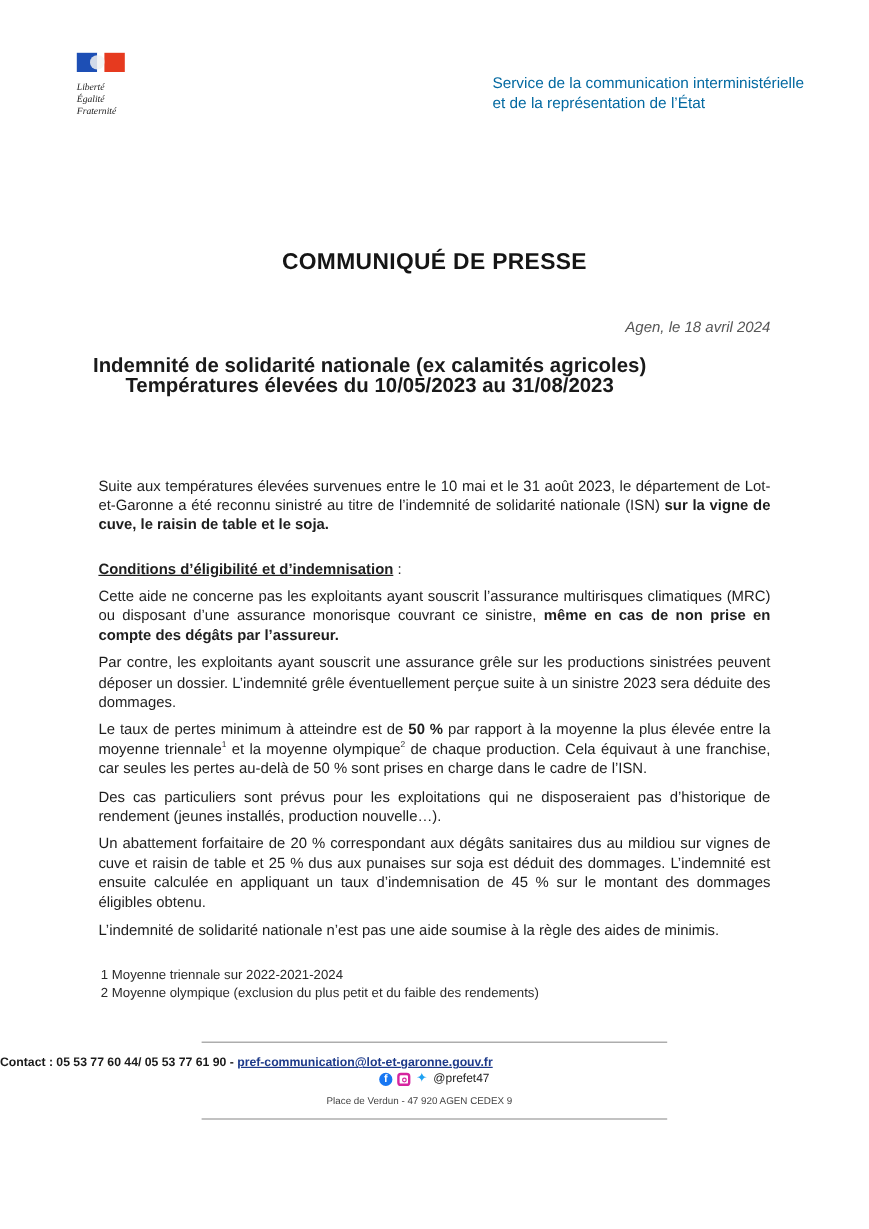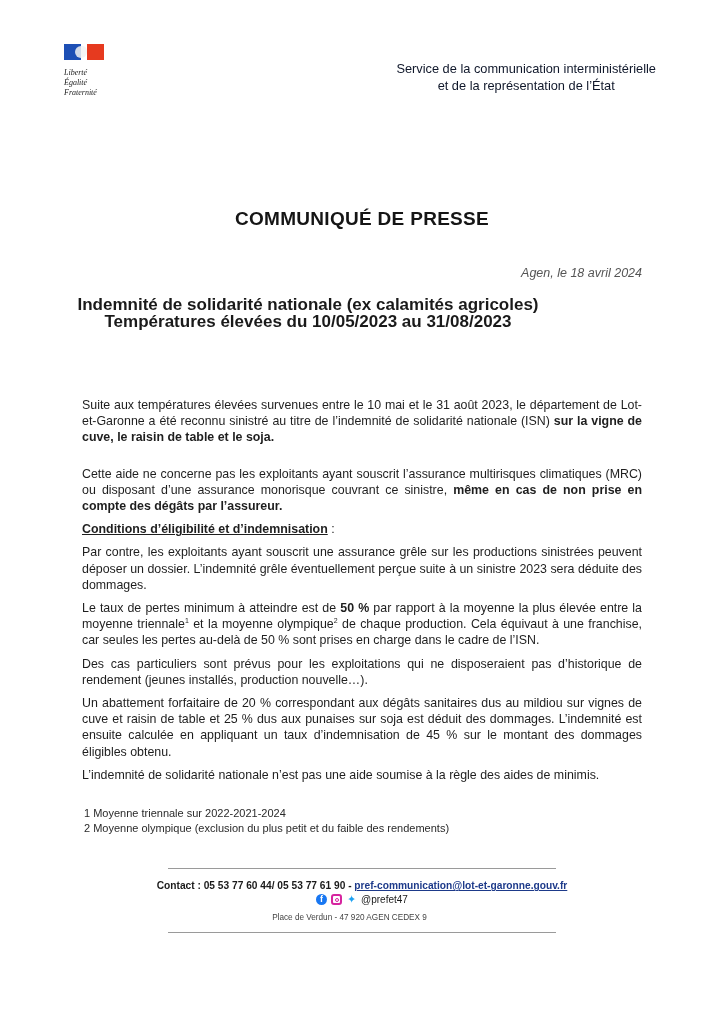--- a/index.html
+++ b/index.html
@@ -13,22 +13,22 @@
     .flag .blue { width: 17px; height: 16px; background: #1d4fb5; }
     .flag .gap { width: 6px; height: 16px; background: #fff; }
     .flag .red { width: 17px; height: 16px; background: #e63a1f; }
     .flag .marianne { position: absolute; left: 11px; top: 2px; width: 12px; height: 12px;
       border-radius: 50% 40% 50% 50%; background: #f2f2f2; opacity: 0.85; }
     .logo-title { margin-top: 8px; font-family: "Liberation Sans", sans-serif; font-weight: bold;
       font-size: 16.5px; line-height: 17px; color: #111; letter-spacing: 0.1px; }
     .motto { margin-top: 3px; font-family: "Liberation Serif", serif; font-style: italic;
       font-size: 8px; line-height: 10px; color: #222; }
 
-    .service { position: absolute; right: 68px; top: 60px; text-align: center;
-      font-family: "Liberation Sans", sans-serif; font-size: 12.8px; line-height: 17px; color: #0f172a; }
+    .service { position: absolute; right: 54px; top: 60px; text-align: left;
+      font-family: "Liberation Sans", sans-serif; font-size: 12.8px; line-height: 17px; color: #0369a1; }
 
     .main-title { position: absolute; left: 0; width: 724px; top: 208px; text-align: center;
       font-family: "Liberation Sans", sans-serif; font-weight: bold; font-size: 19px; color: #151515; letter-spacing: 0.3px; }
 
     .date { position: absolute; right: 82px; top: 266px; font-family: "Liberation Sans", sans-serif;
       font-style: italic; font-size: 12.5px; color: #555; }
 
     .subject { position: absolute; left: 0; width: 616px; top: 296px; text-align: center;
       font-family: "Liberation Sans", sans-serif; font-weight: bold; font-size: 17px; line-height: 17px; color: #1a1a1a; }
 
@@ -40,21 +40,21 @@
     .body b { font-weight: bold; }
     sup { font-size: 7px; line-height: 0; }
 
     .footnotes { position: absolute; left: 84px; top: 806px; font-family: "Liberation Sans", sans-serif;
       font-size: 11px; line-height: 15px; color: #2a2a2a; }
 
     .rule { position: absolute; left: 168px; width: 388px; height: 0; border-top: 1px solid #9a9a9a; }
     .rule.top { top: 868px; }
     .rule.bottom { top: 932px; }
 
-    .contact { position: absolute; left: 0; width: 724px; top: 880px; text-align: center;
+    .contact { position: absolute; left: 0; width: 724px; top: 880px; text-align: left;
       font-family: "Liberation Sans", sans-serif; font-size: 10.2px; color: #1a1a1a; }
     .contact .label { font-weight: bold; }
     .contact a { color: #1d3a8a; text-decoration: underline; font-weight: bold; }
     .social { position: absolute; left: 0; width: 724px; top: 894px; display: flex; justify-content: center; align-items: center; gap: 4px;
       font-family: "Liberation Sans", sans-serif; font-size: 10px; color: #1a1a1a; }
     .social .ic { display: inline-block; width: 11px; height: 11px; }
     .social .fb { background: #1877f2; border-radius: 50%; color: #fff; font-weight: bold; font-size: 9px; line-height: 11px; text-align: center; }
     .social .ig { border: 2px solid #d6249f; border-radius: 3px; width: 7px; height: 7px; position: relative; }
     .social .ig::after { content: ""; position: absolute; left: 1.5px; top: 1.5px; width: 4px; height: 4px; border-radius: 50%; border: 1px solid #d6249f; box-sizing: border-box; }
     .social .tw { color: #1da1f2; font-size: 11px; line-height: 11px; text-align: center; }
@@ -90,23 +90,23 @@
 <div class="date">Agen, le 18 avril 2024</div>
 
 <div class="subject">
   <div>Indemnité de solidarité nationale (ex calamités agricoles)</div>
   <div>Températures élevées du 10/05/2023 au 31/08/2023</div>
 </div>
 
 <div class="body">
   <p class="intro"><span>Suite aux températures élevées survenues entre le 10 mai et le 31 août 2023, le département de Lot-et-Garonne a été reconnu sinistré au titre de l’indemnité de solidarité nationale (ISN) </span><b>sur la vigne de cuve, le raisin de table et le soja.</b></p>
 
+  <p><span class="section-heading" style="display:inline">Conditions d’éligibilité et d’indemnisation</span><span> :</span></p>
+
   <p><span>Cette aide ne concerne pas les exploitants ayant souscrit l’assurance multirisques climatiques (MRC) ou disposant d’une assurance monorisque couvrant ce sinistre, </span><b>même en cas de non prise en compte des dégâts par l’assureur.</b></p>
-
-  <p><span class="section-heading" style="display:inline">Conditions d’éligibilité et d’indemnisation</span><span> :</span></p>
 
   <p>Par contre, les exploitants ayant souscrit une assurance grêle sur les productions sinistrées peuvent déposer un dossier. L’indemnité grêle éventuellement perçue suite à un sinistre 2023 sera déduite des dommages.</p>
 
   <p><span>Le taux de pertes minimum à atteindre est de </span><b>50 %</b><span> par rapport à la moyenne la plus élevée entre la moyenne triennale</span><sup>1</sup><span> et la moyenne olympique</span><sup>2</sup><span> de chaque production. Cela équivaut à une franchise, car seules les pertes au-delà de 50 % sont prises en charge dans le cadre de l’ISN.</span></p>
 
   <p>Des cas particuliers sont prévus pour les exploitations qui ne disposeraient pas d’historique de rendement (jeunes installés, production nouvelle…).</p>
 
   <p>Un abattement forfaitaire de 20 % correspondant aux dégâts sanitaires dus au mildiou sur vignes de cuve et raisin de table et 25 % dus aux punaises sur soja est déduit des dommages. L’indemnité est ensuite calculée en appliquant un taux d’indemnisation de 45 % sur le montant des dommages éligibles obtenu.</p>
 
   <p>L’indemnité de solidarité nationale n’est pas une aide soumise à la règle des aides de minimis.</p>

